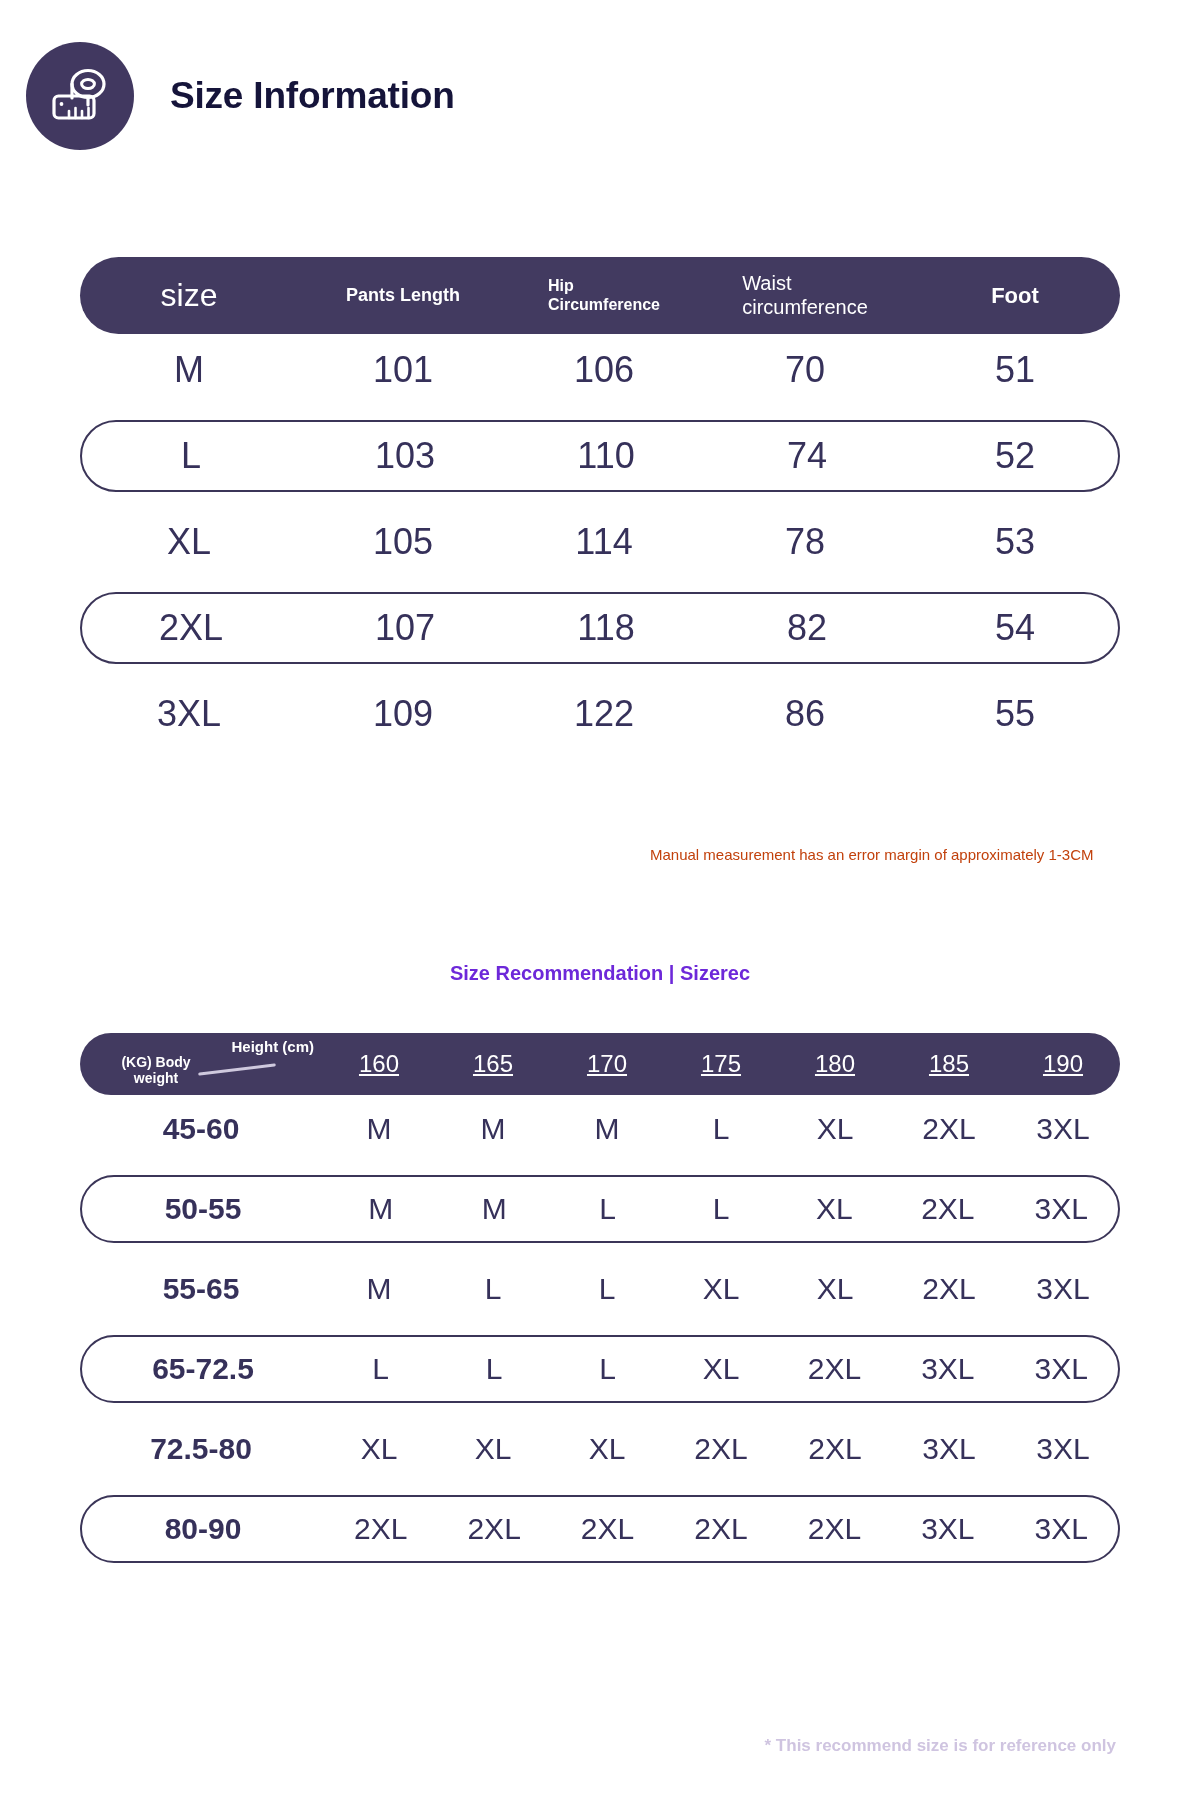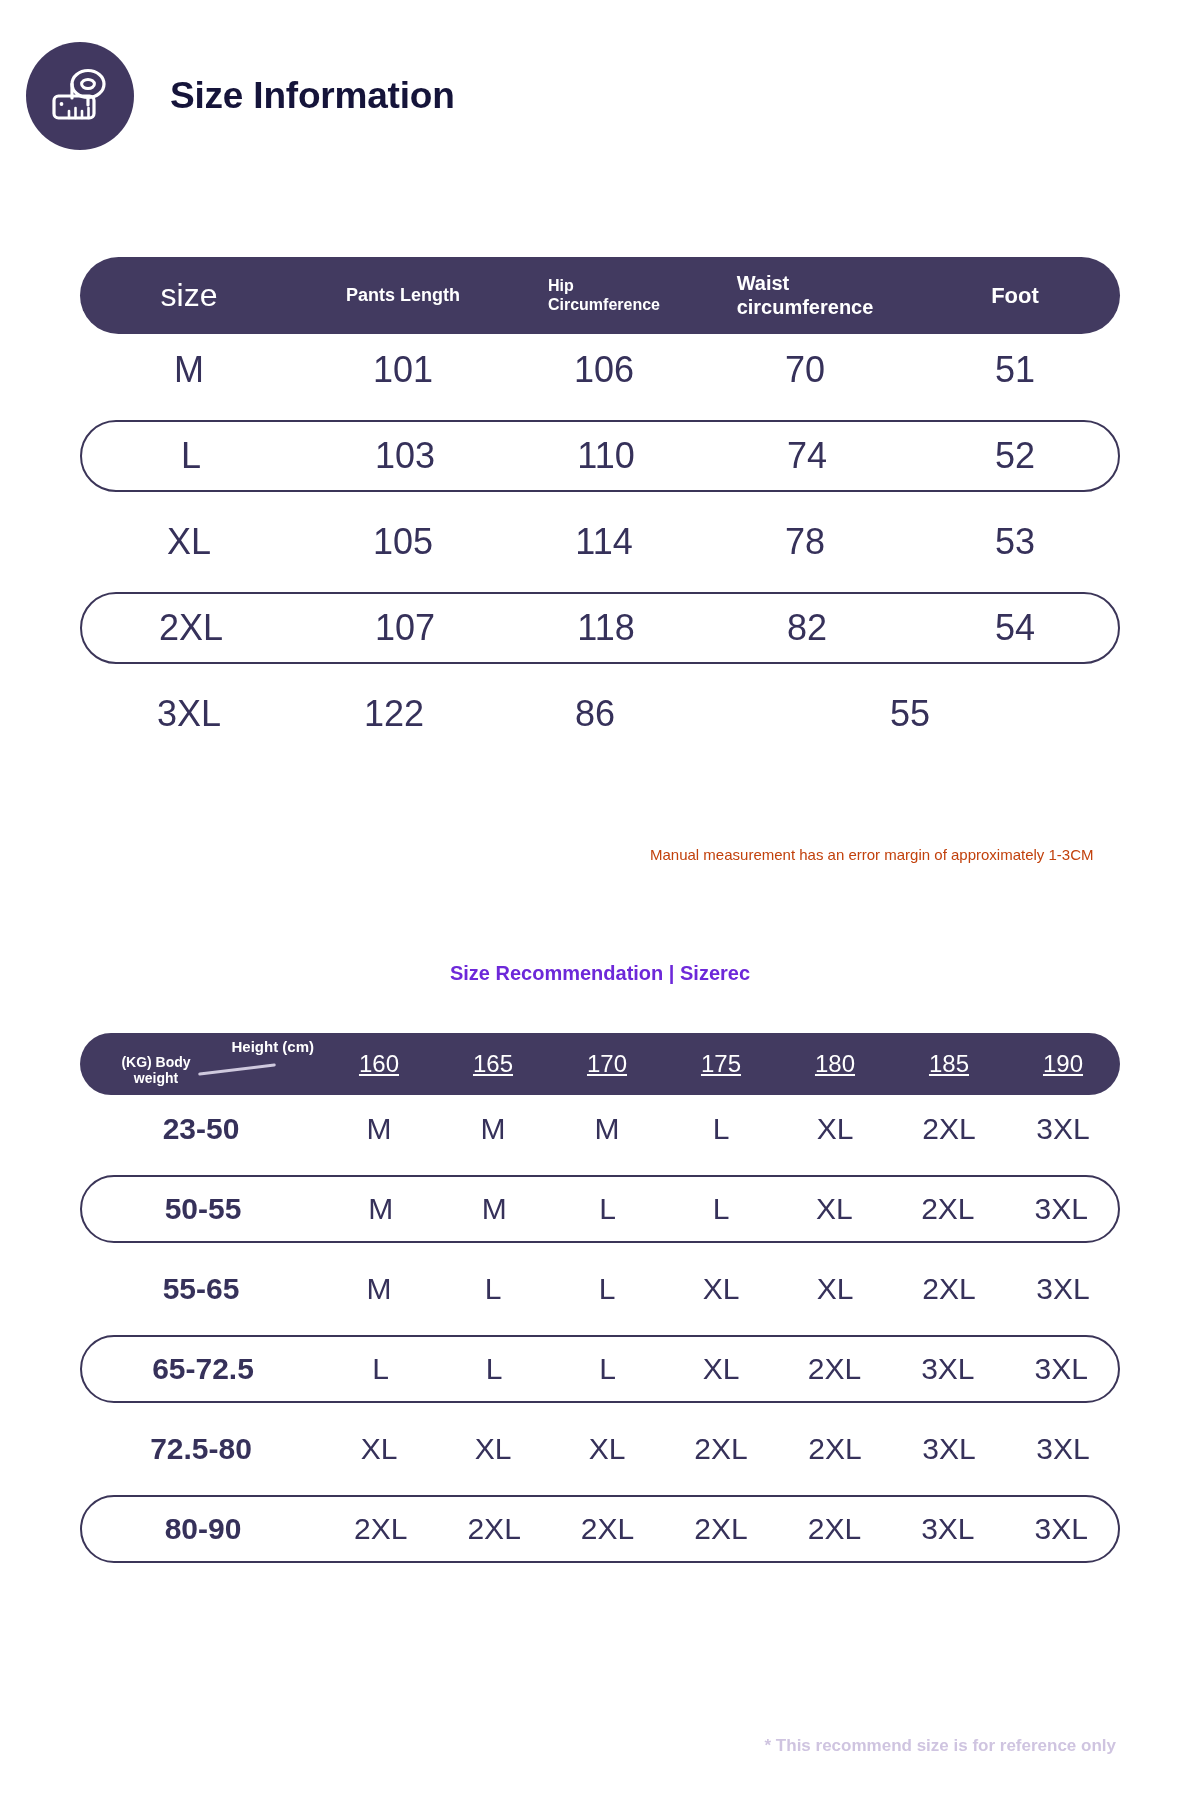--- a/index.html
+++ b/index.html
@@ -97,21 +97,21 @@
 
   #size-table .c0 { flex: 0 0 218px; }
   #size-table .c1 { flex: 0 0 210px; }
   #size-table .c2 { flex: 0 0 192px; }
   #size-table .c3 { flex: 0 0 210px; }
   #size-table .c4 { flex: 1 1 auto; }
 
   #size-table .thead .c0 { font-size: 32px; font-weight: normal; }
   #size-table .thead .c1 { font-size: 18px; font-weight: bold; }
   #size-table .thead .c2 { font-size: 16px; font-weight: bold; line-height: 1.18; }
-  #size-table .thead .c3 { font-size: 20px; font-weight: bold; line-height: 1.18; text-align: right; }
+  #size-table .thead .c3 { font-size: 20px; font-weight: normal; line-height: 1.18; text-align: right; }
   #size-table .thead .c4 { font-size: 22px; font-weight: bold; }
 
   .hdr-stack { display: flex; flex-direction: column; align-items: flex-start; }
 
   #size-table .row .cell { font-size: 36px; font-weight: normal; }
 
   .note-measure {
     position: absolute;
     left: 650px;
     top: 845px;
@@ -277,20 +277,21 @@
     <div class="row outlined">
       <div class="cell c0">2XL</div>
       <div class="cell c1">107</div>
       <div class="cell c2">118</div>
       <div class="cell c3">82</div>
       <div class="cell c4">54</div>
     </div>
 
     <div class="row">
       <div class="cell c0">3XL</div>
+      <div class="cell c1">109</div>
       <div class="cell c2">122</div>
       <div class="cell c3">86</div>
       <div class="cell c4">55</div>
     </div>
   </div>
 
   <div class="note-measure">Manual measurement has an error margin of approximately 1-3CM</div>
 
   <div class="rec-title">Size Recommendation | Sizerec</div>
 
@@ -305,21 +306,21 @@
       <div class="cell ch">160</div>
       <div class="cell ch">165</div>
       <div class="cell ch">170</div>
       <div class="cell ch">175</div>
       <div class="cell ch">180</div>
       <div class="cell ch">185</div>
       <div class="cell ch">190</div>
     </div>
 
     <div class="row">
-      <div class="cell c0">23-50</div>
+      <div class="cell c0">45-60</div>
       <div class="cell ch">M</div>
       <div class="cell ch">M</div>
       <div class="cell ch">M</div>
       <div class="cell ch">L</div>
       <div class="cell ch">XL</div>
       <div class="cell ch">2XL</div>
       <div class="cell ch">3XL</div>
     </div>
 
     <div class="row outlined">

